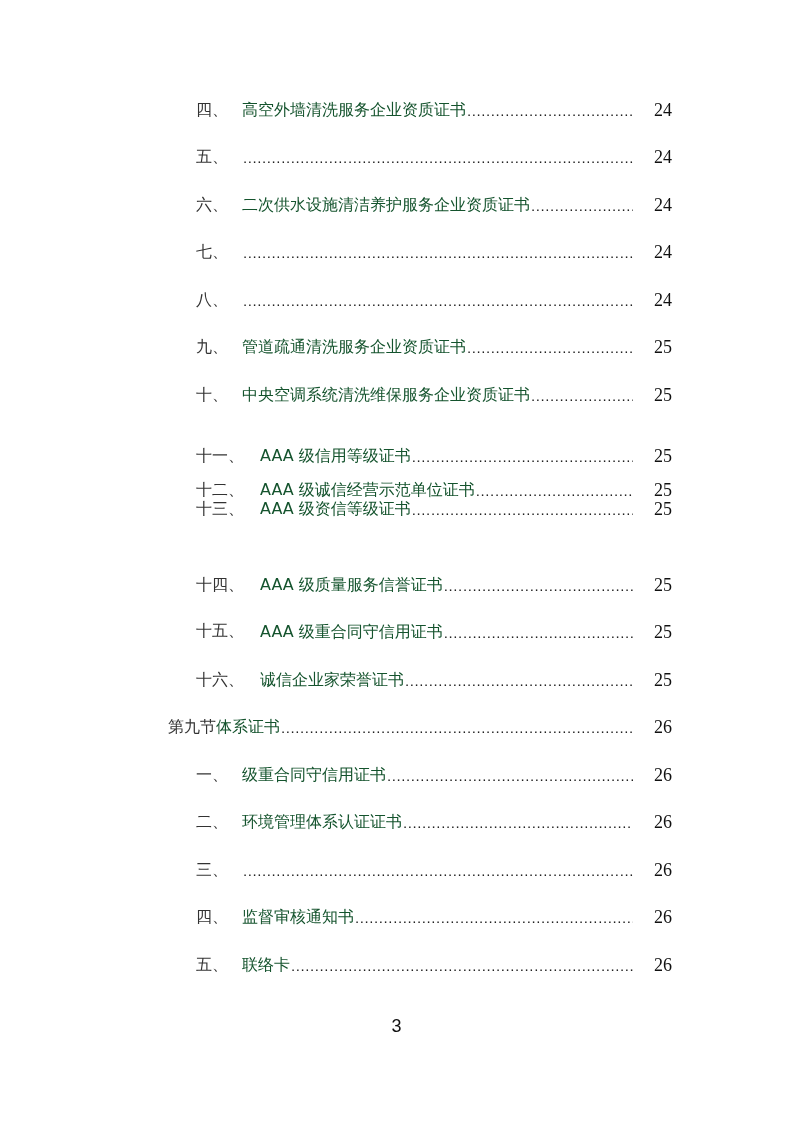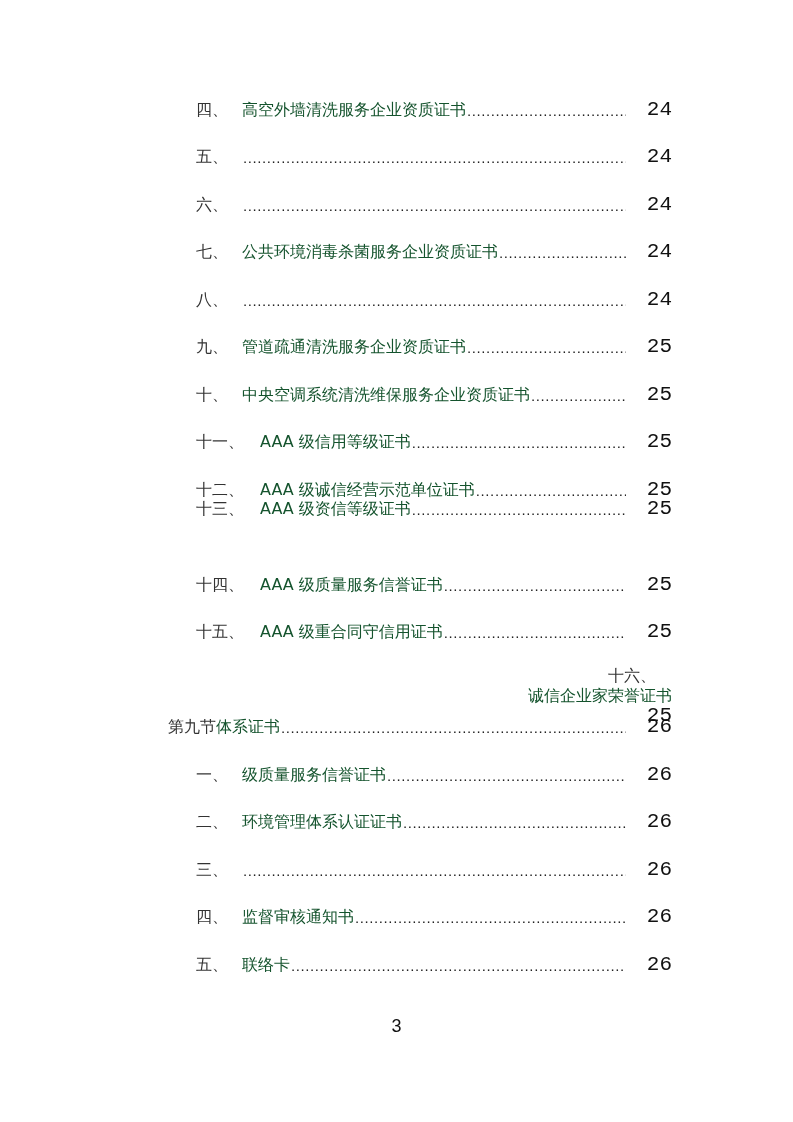--- a/index.html
+++ b/index.html
@@ -60,22 +60,22 @@
     left: 0;
     bottom: 2px;
     font-family: "Liberation Sans", sans-serif;
     font-size: 15px;
     letter-spacing: 0.6px;
     color: #222;
     line-height: 15px;
   }
   .toc-page {
     flex: 0 0 auto;
-    font-family: Liberation Mono, monospace;
-    font-size: 21px;
+    font-family: Liberation Serif, serif;
+    font-size: 18px;
     color: #111;
     margin-left: 20px;
   }
   .page-number {
     position: absolute;
     top: 1016px;
     left: 0;
     width: 793px;
     text-align: center;
     font-family: "Liberation Sans", sans-serif;
@@ -96,27 +96,27 @@
   </div>
 
   <div class="toc-row level2" style="top:143px;">
     <span class="toc-num" style="width:46px;">五、</span>
     <span class="toc-leader"></span>
     <span class="toc-page">24</span>
   </div>
 
   <div class="toc-row level2" style="top:191px;">
     <span class="toc-num" style="width:46px;">六、</span>
+    <span class="toc-title">二次供水设施清洁养护服务企业资质证书</span>
     <span class="toc-leader"></span>
     <span class="toc-page">24</span>
   </div>
 
   <div class="toc-row level2" style="top:238px;">
     <span class="toc-num" style="width:46px;">七、</span>
-    <span class="toc-title">公共环境消毒杀菌服务企业资质证书</span>
     <span class="toc-leader"></span>
     <span class="toc-page">24</span>
   </div>
 
   <div class="toc-row level2" style="top:286px;">
     <span class="toc-num" style="width:46px;">八、</span>
     <span class="toc-leader"></span>
     <span class="toc-page">24</span>
   </div>
 
@@ -127,21 +127,21 @@
     <span class="toc-page">25</span>
   </div>
 
   <div class="toc-row level2" style="top:381px;">
     <span class="toc-num" style="width:46px;">十、</span>
     <span class="toc-title">中央空调系统清洗维保服务企业资质证书</span>
     <span class="toc-leader"></span>
     <span class="toc-page">25</span>
   </div>
 
-  <div class="toc-row level2" style="top:428px;justify-content:center;">
+  <div class="toc-row level2" style="top:442px;justify-content:center;">
     <span class="toc-num" style="width:64px;">十一、</span>
     <span class="toc-title latin-mix">AAA 级信用等级证书</span>
     <span class="toc-leader"></span>
     <span class="toc-page">25</span>
   </div>
 
   <div class="toc-row level2" style="top:476px;align-items:flex-end;">
     <span class="toc-num" style="width:64px;">十二、</span>
     <span class="toc-title">AAA 级诚信经营示范单位证书</span>
     <span class="toc-leader"></span>
@@ -156,43 +156,43 @@
   </div>
 
   <div class="toc-row level2" style="top:571px;">
     <span class="toc-num" style="width:64px;">十四、</span>
     <span class="toc-title">AAA 级质量服务信誉证书</span>
     <span class="toc-leader"></span>
     <span class="toc-page">25</span>
   </div>
 
   <div class="toc-row level2" style="top:618px;">
-    <span class="toc-num" style="width:64px;">十五、</span>
+    <span class="toc-num" style="width:64px;font-family:Liberation Mono, monospace;">十五、</span>
     <span class="toc-title">AAA 级重合同守信用证书</span>
     <span class="toc-leader"></span>
     <span class="toc-page">25</span>
   </div>
 
-  <div class="toc-row level2" style="top:666px;flex-direction:column;">
+  <div class="toc-row level2" style="top:666px;">
     <span class="toc-num" style="width:64px;">十六、</span>
     <span class="toc-title">诚信企业家荣誉证书</span>
     <span class="toc-leader"></span>
     <span class="toc-page">25</span>
   </div>
 
   <div class="toc-row level1" style="top:713px;">
     <span class="toc-num" style="width:58px;">第九节</span>
     <span class="toc-title">体系证书</span>
     <span class="toc-leader"></span>
     <span class="toc-page">26</span>
   </div>
 
   <div class="toc-row level2" style="top:761px;">
     <span class="toc-num" style="width:46px;">一、</span>
-    <span class="toc-title">级质量服务信誉证书</span>
+    <span class="toc-title">级重合同守信用证书</span>
     <span class="toc-leader"></span>
     <span class="toc-page">26</span>
   </div>
 
   <div class="toc-row level2" style="top:808px;">
     <span class="toc-num" style="width:46px;">二、</span>
     <span class="toc-title">环境管理体系认证证书</span>
     <span class="toc-leader"></span>
     <span class="toc-page">26</span>
   </div>

